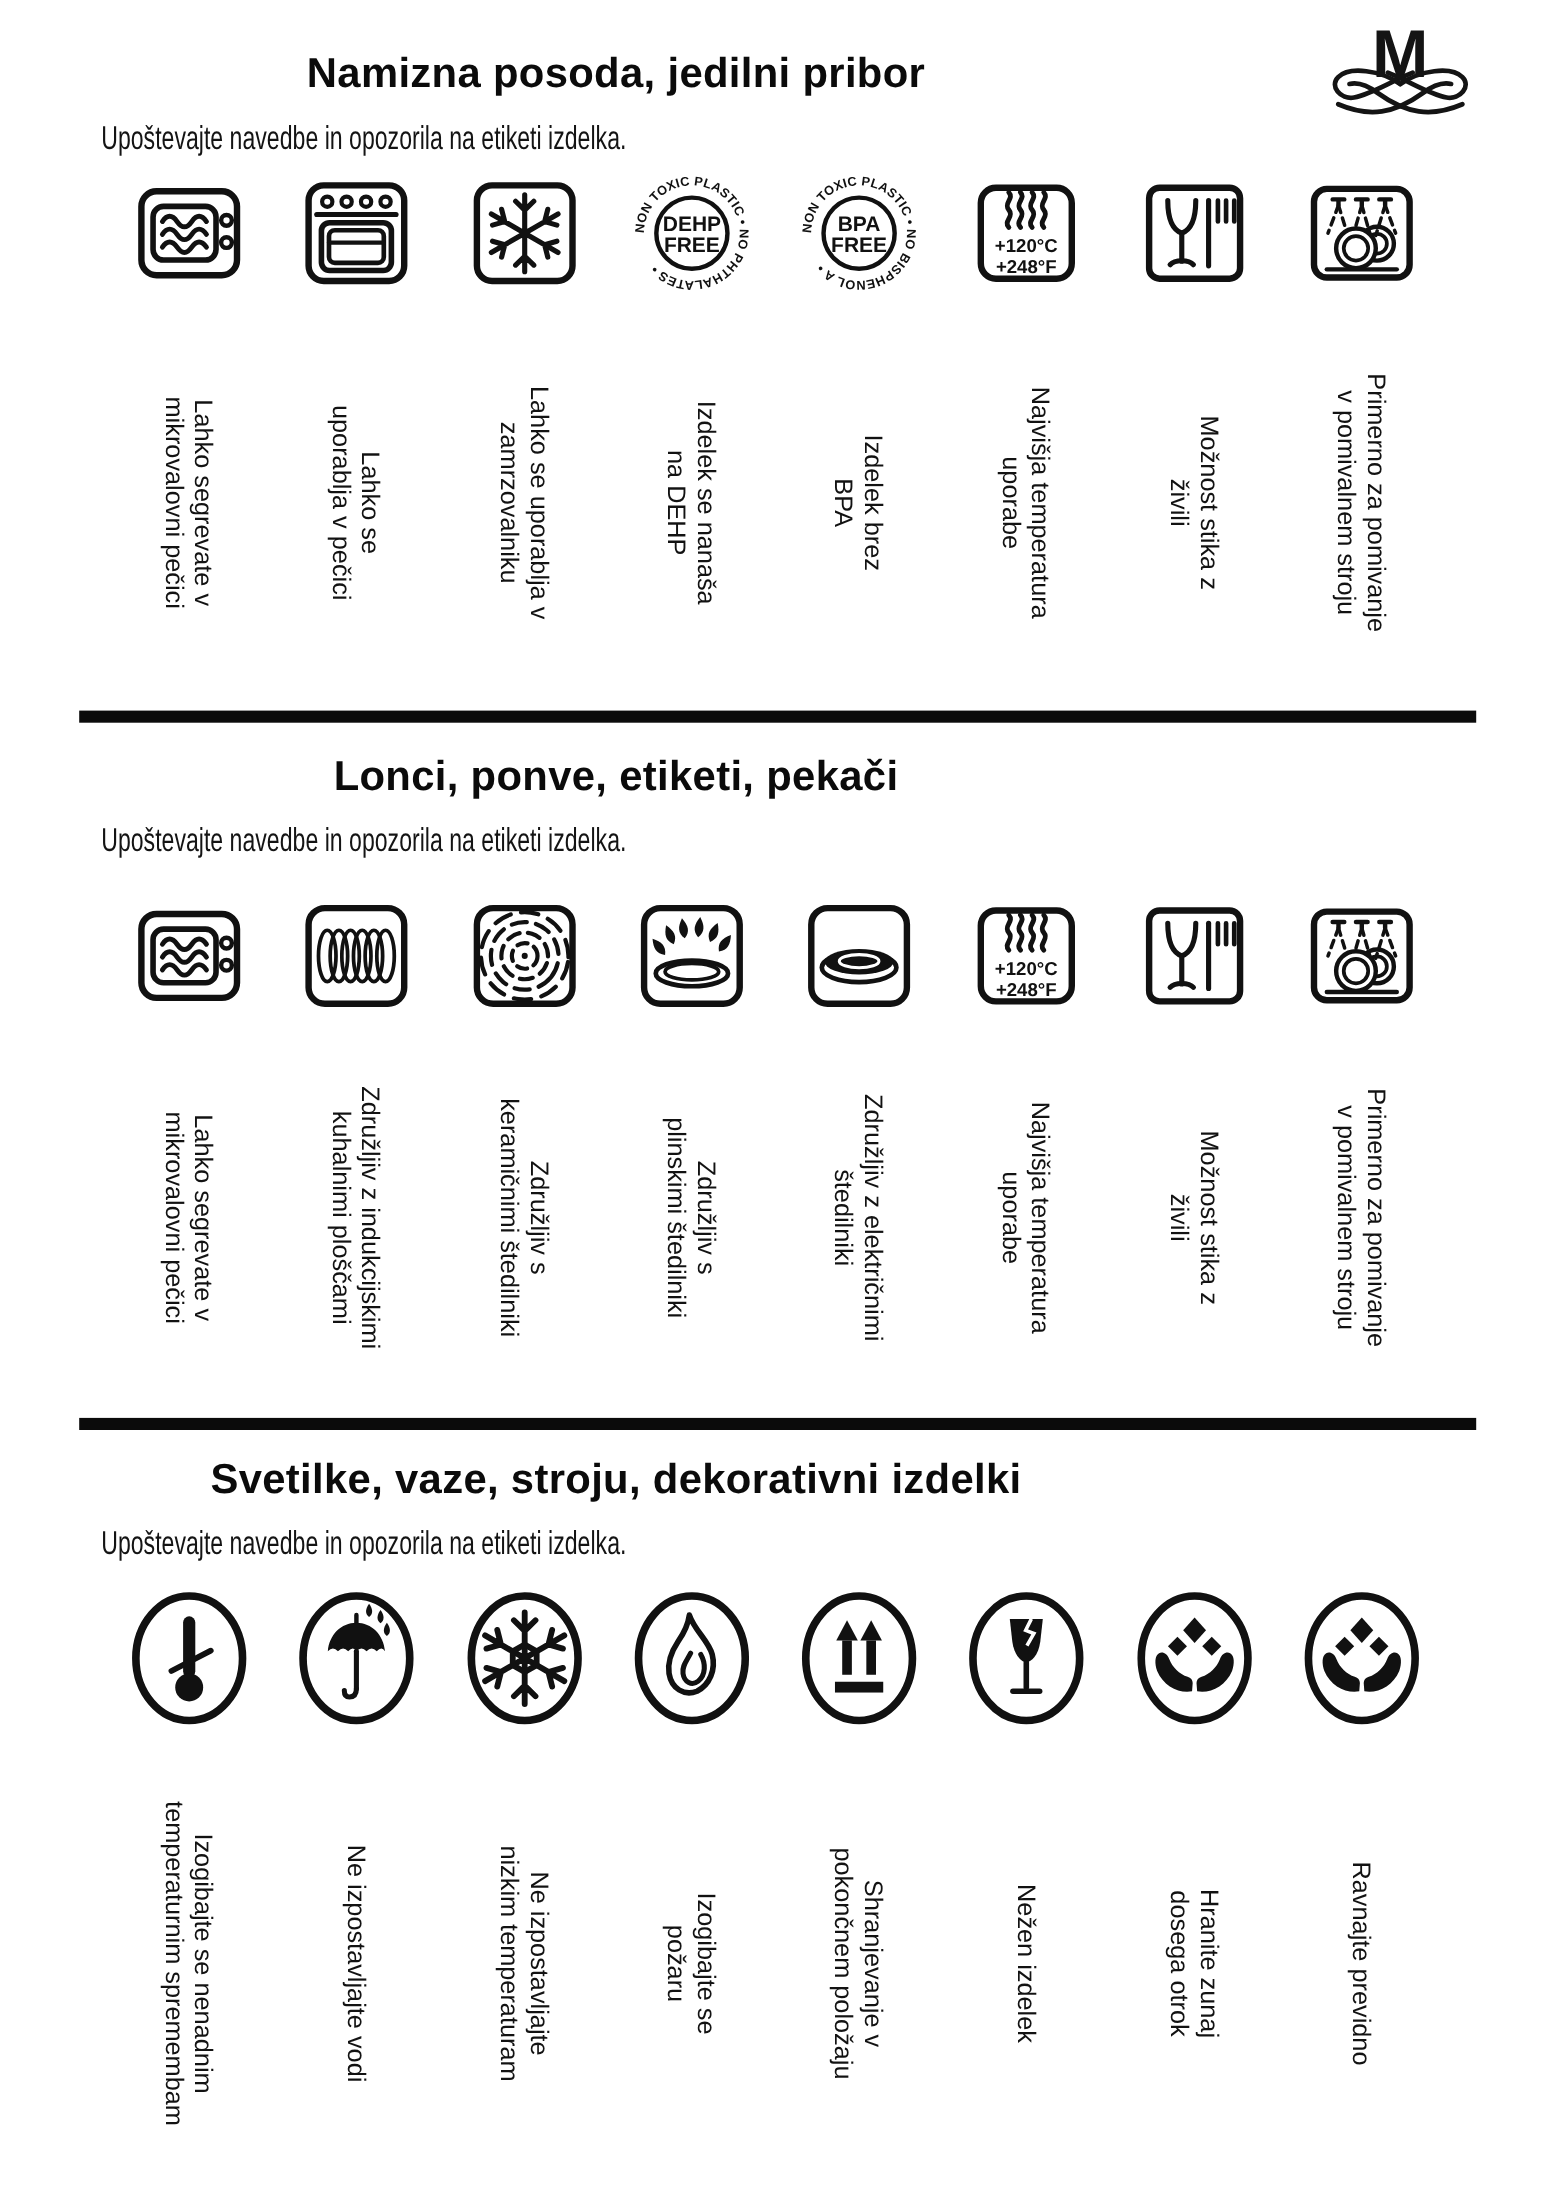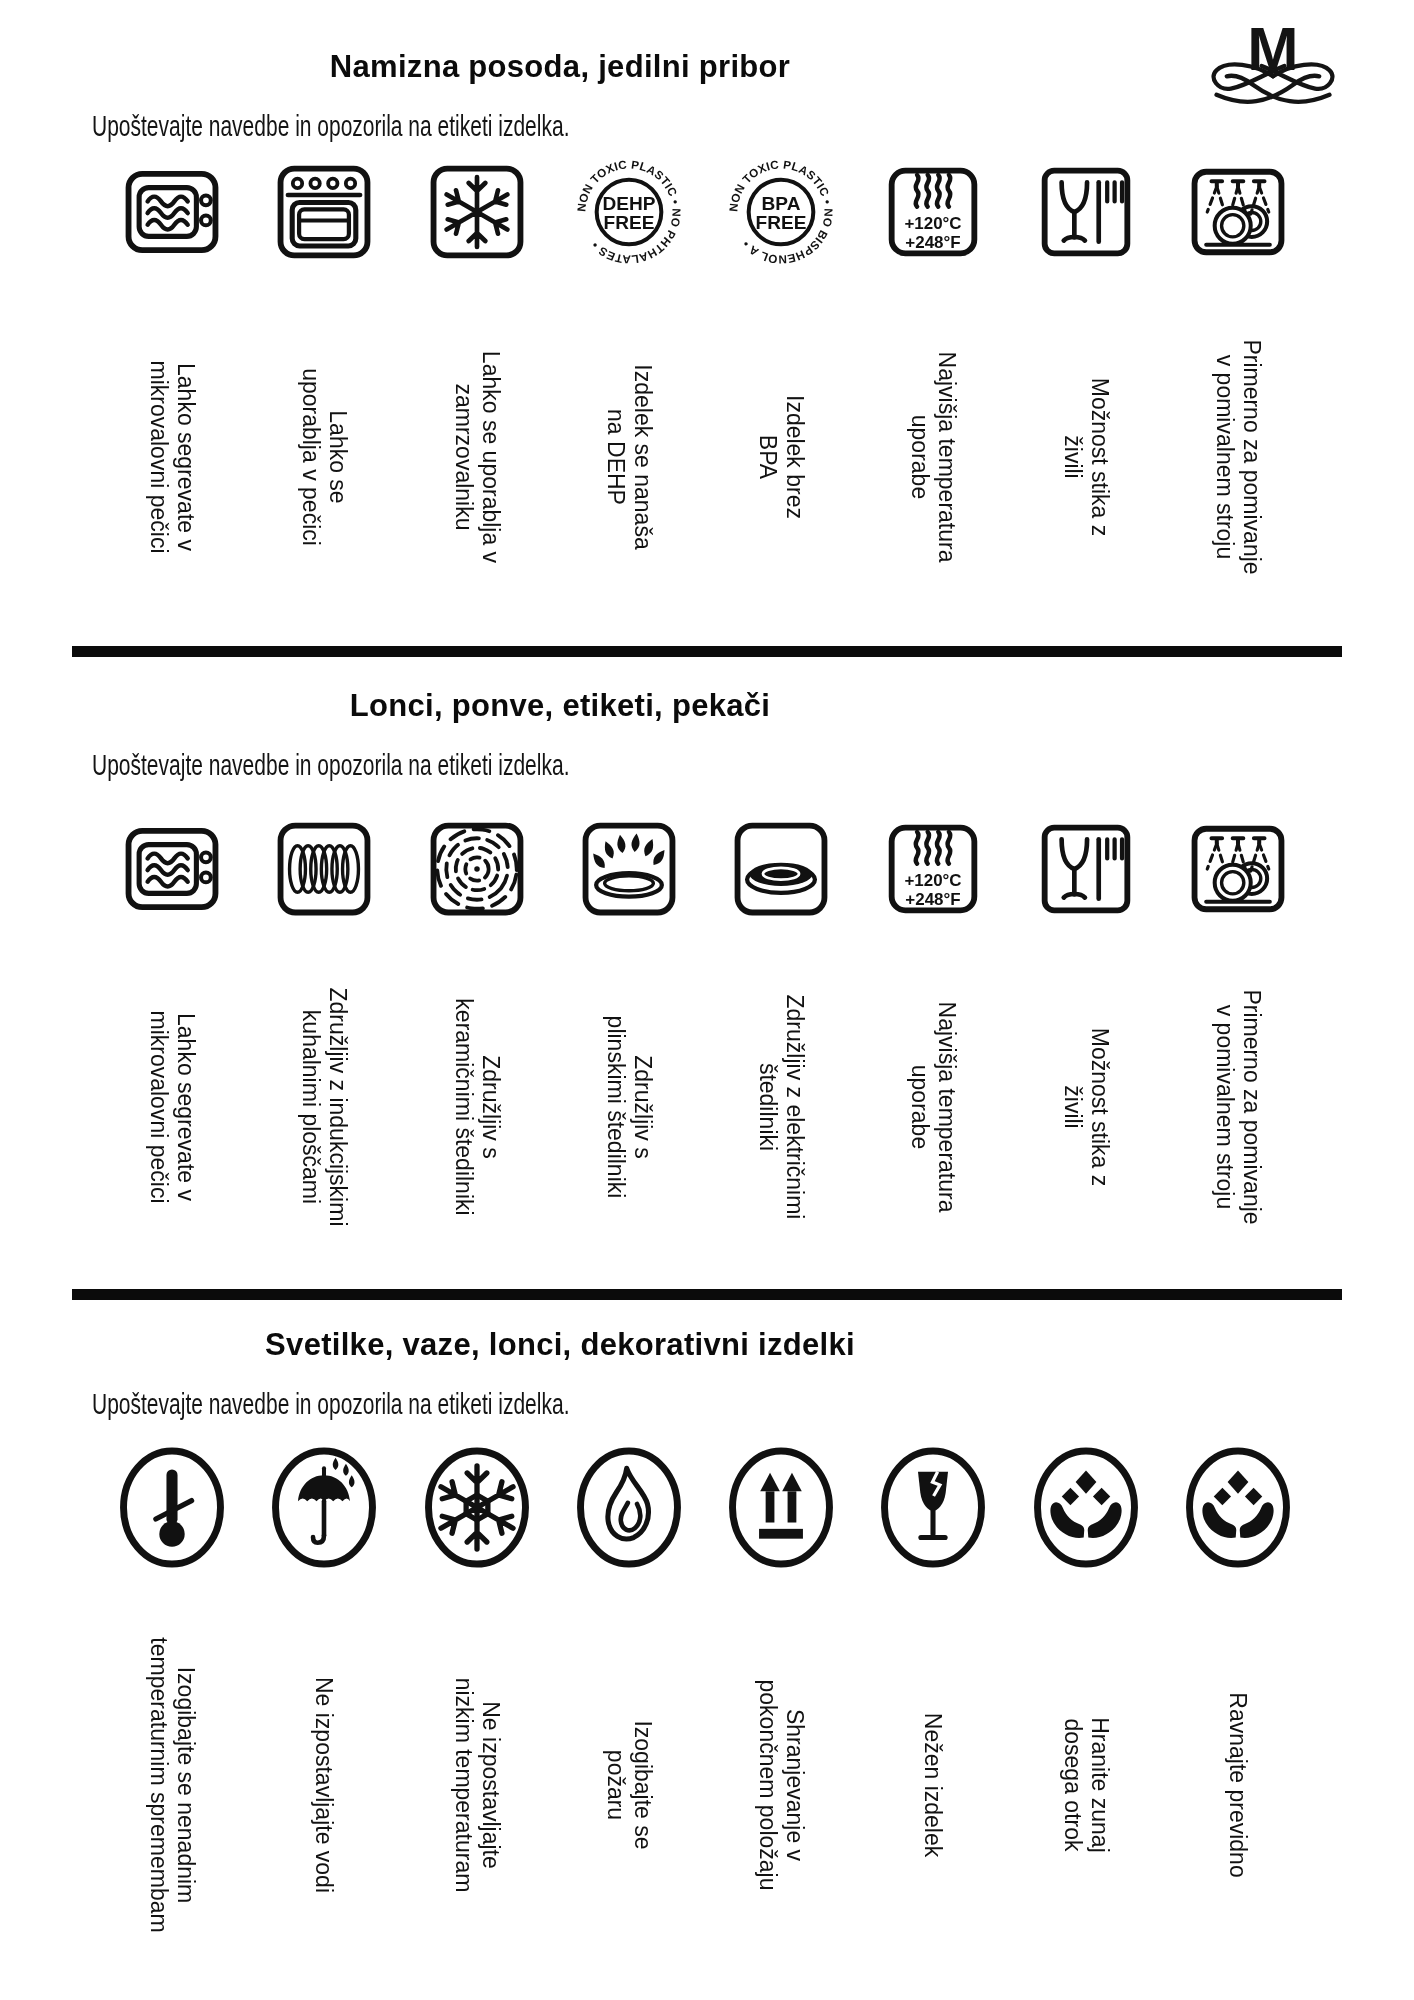--- a/index.html
+++ b/index.html
@@ -1,19 +1,19 @@
 <!DOCTYPE html>
 <html><head>
 <meta charset="utf-8">
 <style>
   html,body{margin:0;padding:0;background:#fff;}
   body{width:1414px;height:2000px;overflow:hidden;font-family:"Liberation Sans",sans-serif;color:#111;}
   .page{position:relative;width:1414px;height:2000px;background:#fff;padding-top:48px;box-sizing:border-box;}
   .logo{position:absolute;top:12px;right:64px;width:154px;height:104px;}
-  .sec-title{width:1000px;margin:0 0 0 60px;text-align:center;font-size:31px;line-height:38px;font-weight:800;letter-spacing:.3px;color:#0b0b0b;}
+  .sec-title{width:1000px;margin:0 0 0 60px;text-align:center;font-size:38px;line-height:38px;font-weight:800;letter-spacing:.3px;color:#0b0b0b;}
   .mt30{margin-top:30px;} .mt26{margin-top:26px;}
   .note{margin:22px 0 0 92px;height:36px;}
   .note-inner{display:inline-block;font-size:30px;line-height:36px;font-weight:400;color:#141414;transform:scaleX(.70);transform-origin:left center;white-space:nowrap;}
   .grid{display:grid;grid-template-columns:repeat(8,1fr);width:1218px;margin-left:96px;}
   .g0{margin-top:12px;} .g1{margin-top:30px;} .g2{margin-top:20px;}
   .cell{display:flex;flex-direction:column;align-items:center;}
   .iconbox{height:112px;display:flex;align-items:center;justify-content:center;}
   .iconbox svg{width:106px;height:106px;display:block;}
   .ib3{height:130px;}
   .ib3 svg{width:116px;height:127px;}
@@ -381,21 +381,21 @@
               <div>v pomivalnem stroju</div>
             </div>
           </div>
         </div>
       </div>
   </section>
 
   <div class="divider"></div>
 
   <section>
-    <h1 class="sec-title mt26">Svetilke, vaze, lonci, dekorativni izdelki</h1>
+    <h1 class="sec-title mt26">Svetilke, vaze, stroju, dekorativni izdelki</h1>
     <div class="note"><span class="note-inner">Upoštevajte navedbe in opozorila na etiketi izdelka.</span></div>
     <div class="grid g2">
         <div class="cell">
           <div class="iconbox ib3">
             <svg viewBox="0 0 100 110" aria-hidden="true">
               <ellipse cx="50" cy="55" rx="42" ry="49" fill="none" stroke="#111" stroke-width="6" stroke-linecap="round" stroke-linejoin="round"></ellipse>
               <rect x="45.2" y="22" width="9.6" height="48" rx="4.8" fill="#111"></rect>
               <circle cx="50" cy="78" r="11" fill="#111"></circle>
               <path d="M36,65 L67,49" fill="none" stroke="#111" stroke-width="4.5" stroke-linecap="round" stroke-linejoin="round"></path>
             </svg>

